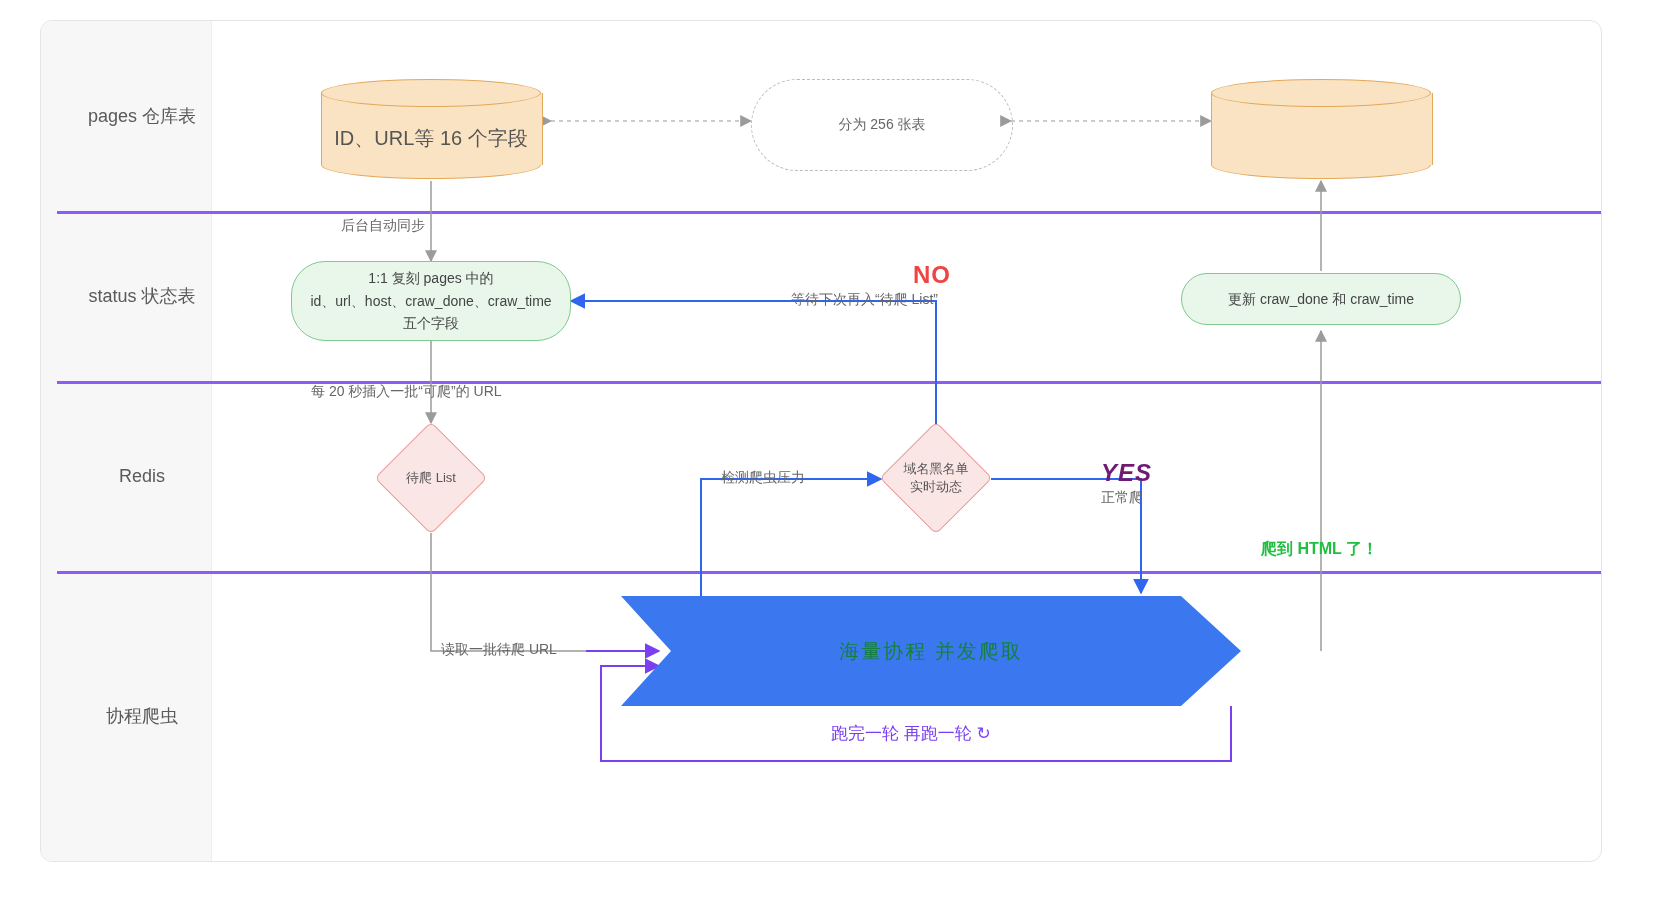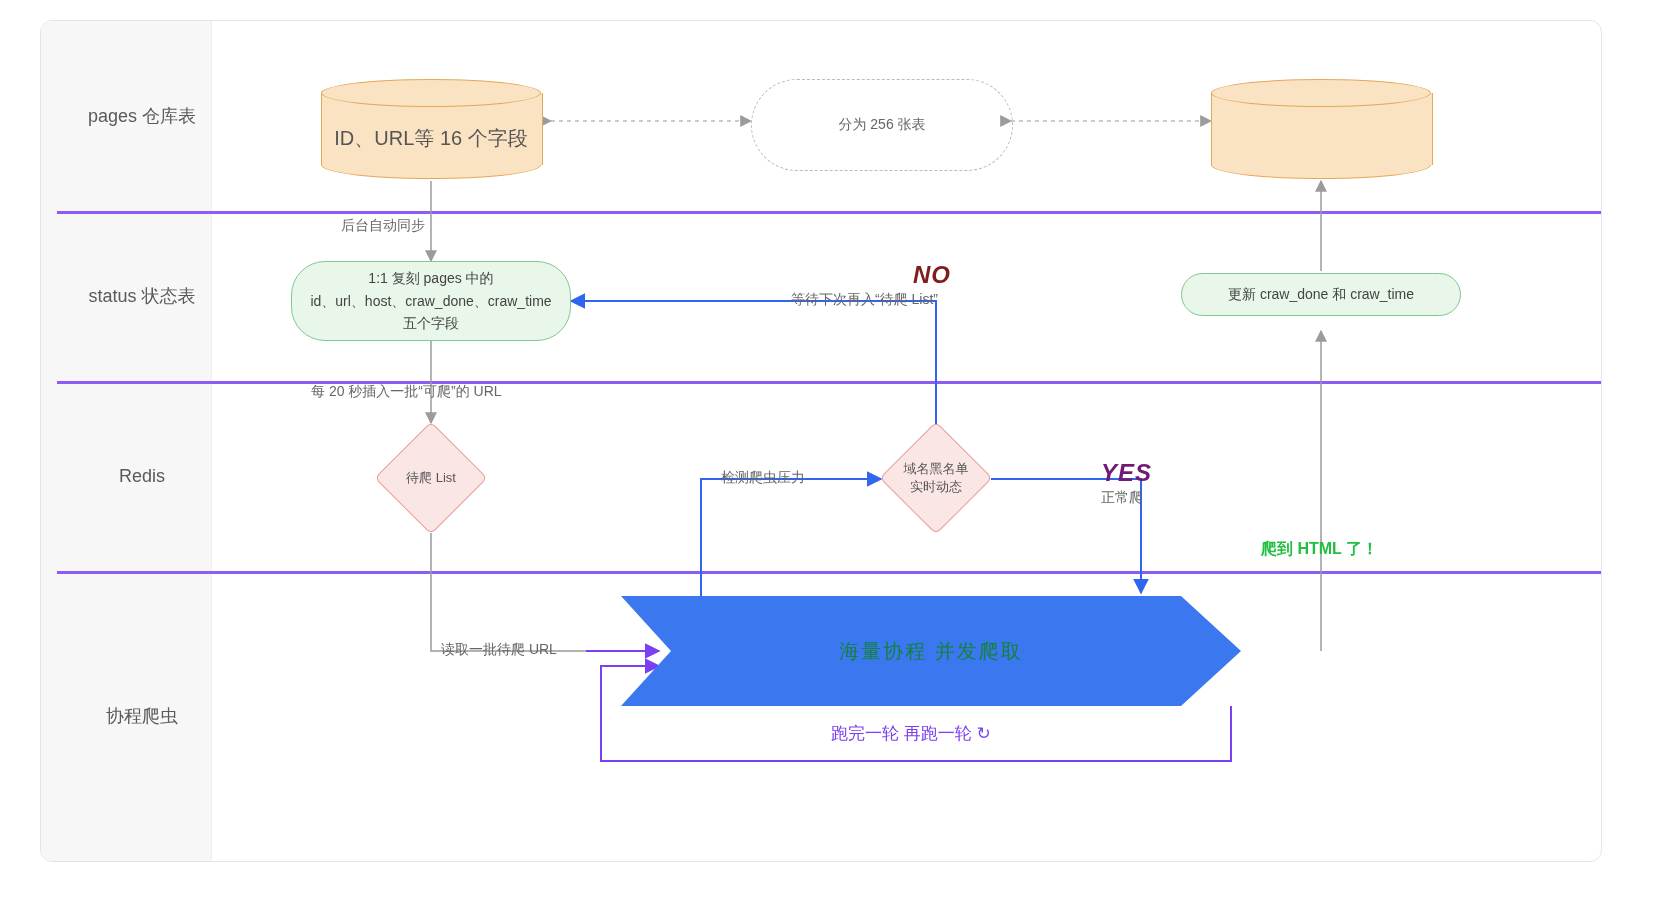--- a/index.html
+++ b/index.html
@@ -24,21 +24,21 @@
   .diamond{position:absolute;width:110px;height:110px}
   .diamond .sq{position:absolute;left:50%;top:50%;width:78px;height:78px;transform:translate(-50%,-50%) rotate(45deg);background:#fbe6e6;border:1px solid #e99a9a;border-radius:6px}
   .diamond .txt{position:absolute;left:0;top:50%;width:100%;transform:translateY(-50%);text-align:center;font-size:13px;color:#555;line-height:1.4}
   
   .cloud{position:absolute;border:1.5px dashed #bbb;border-radius:60px;display:flex;align-items:center;justify-content:center;font-size:14px;color:#666}
   
   .bigarrow{position:absolute}
   .bigarrow .shape{position:absolute;left:0;top:0;width:100%;height:100%;background:#3b78ef}
   .bigarrow .txt{position:absolute;left:0;top:50%;width:100%;transform:translateY(-50%);text-align:center;color:#15803d;font-size:20px;letter-spacing:2px}
   
-  .no{position:absolute;font-weight:900;font-size:24px;font-style:italic;color:#7f1d1d;letter-spacing:1px}
+  .no{position:absolute;font-weight:900;font-size:24px;color:#ef4444;letter-spacing:1px}
   .yes{position:absolute;font-weight:900;font-size:24px;font-style:italic;color:#701a75;letter-spacing:1px}
   svg.wires{position:absolute;left:0;top:0;width:100%;height:100%;pointer-events:none}
 </style>
 </head>
 <body>
 
 <div class="frame">
   <div class="sidebar-col"></div>
 
   <div class="row" style="top:0;height:190px">
@@ -107,21 +107,21 @@
     <span>分为 256 张表</span>
   </div>
 
   <div class="cap" style="left:250px;top:240px;width:280px;height:80px">
     <div>
       <span>1:1 复刻 pages 中的</span><br>
       <span>id、url、host、craw_done、craw_time</span><br>
       <span>五个字段</span>
     </div>
   </div>
-  <div class="cap" style="left:1140px;top:252px;width:280px;height:43px">
+  <div class="cap" style="left:1140px;top:252px;width:280px;height:52px">
     <span>更新 craw_done 和 craw_time</span>
   </div>
 
   <div class="diamond" style="left:335px;top:402px">
     <div class="sq"></div>
       <div class="txt">待爬 List</div>
   </div>
   <div class="diamond" style="left:840px;top:402px">
     <div class="sq"></div>
       <div class="txt"><span>域名黑名单</span><br><span>实时动态</span></div>

